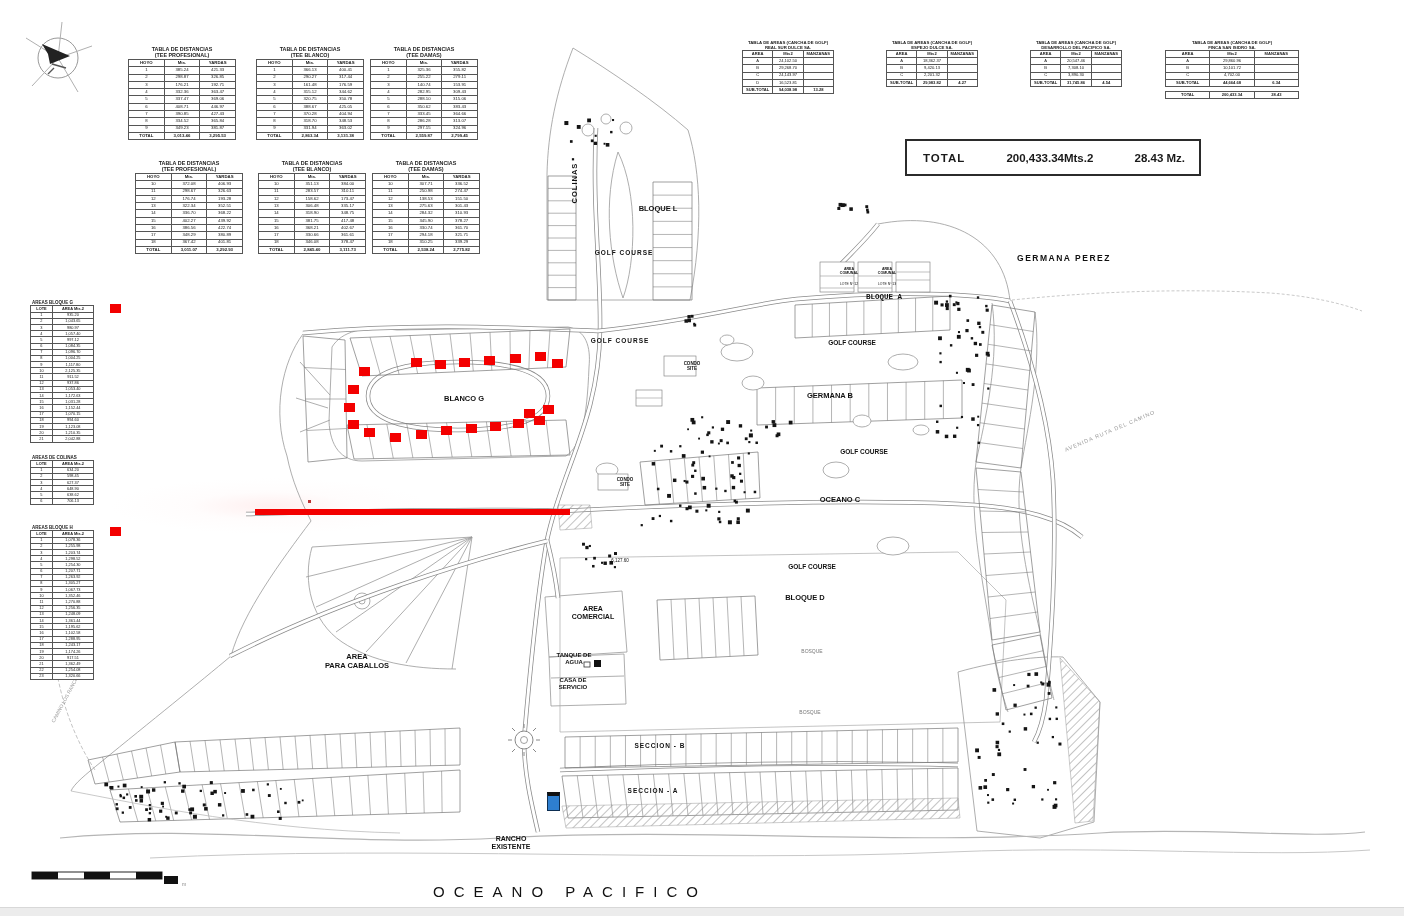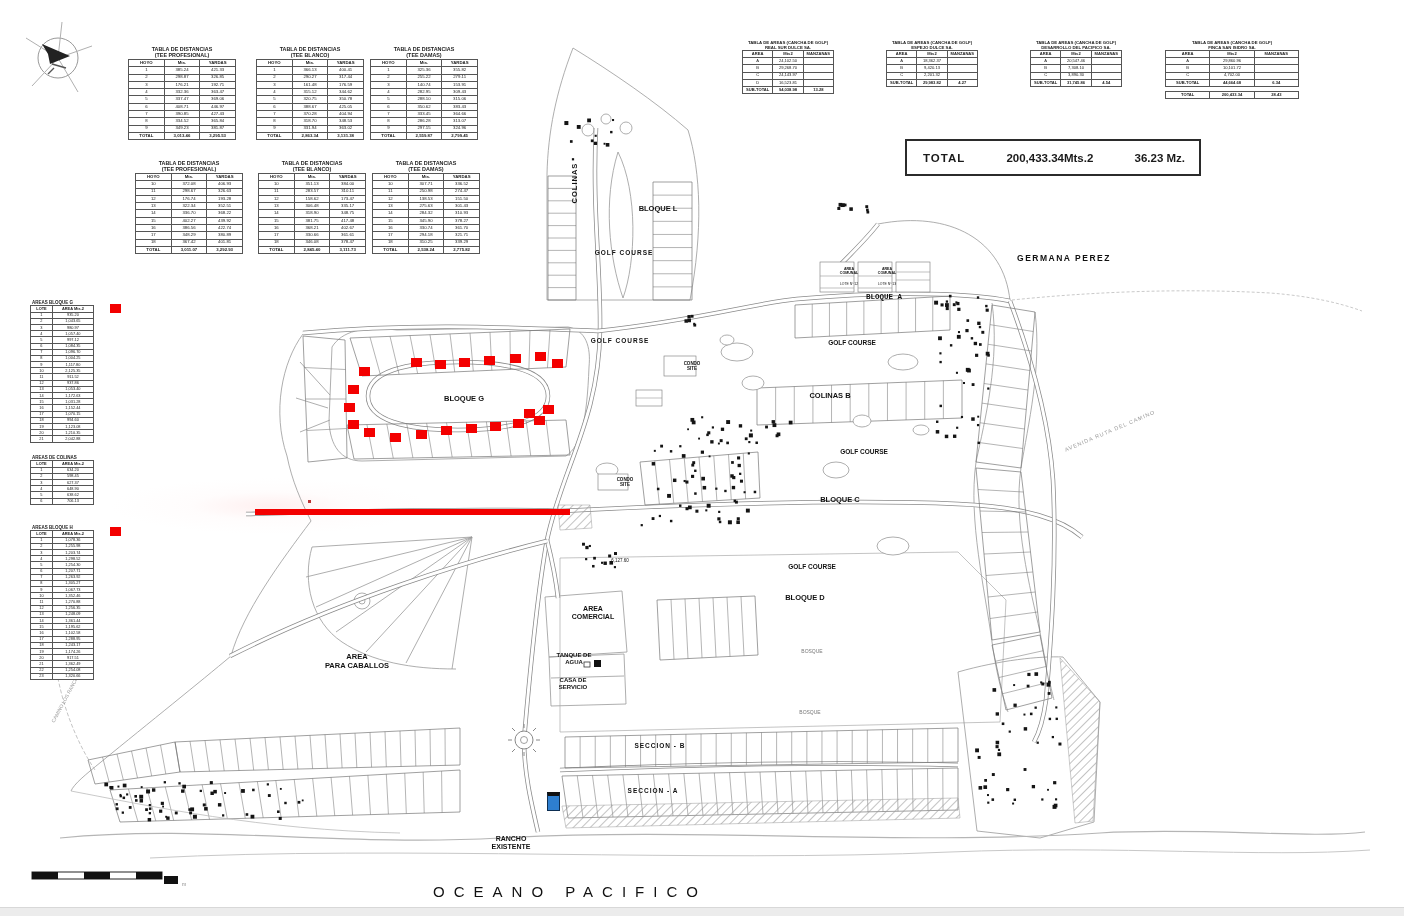--- a/index.html
+++ b/index.html
@@ -630,24 +630,24 @@
   </svg>
 
   <div id="overlays">
       <div class="map-label" style="left: 563px; top: 183px; font-size: 7.5px; font-weight: 700; letter-spacing: 1px; transform: translate(-50%, -50%) rotate(-90deg);">COLINAS</div>
       <div class="map-label" style="left: 646px; top: 209px; font-size: 7.5px; font-weight: 700; transform: translate(-50%, -50%) rotate(0deg);">BLOQUE  L</div>
       <div class="map-label" style="left: 612px; top: 253px; font-size: 6.5px; font-weight: 700; letter-spacing: 1px; transform: translate(-50%, -50%) rotate(0deg);">GOLF COURSE</div>
       <div class="map-label" style="left: 608px; top: 341px; font-size: 6.5px; font-weight: 700; letter-spacing: 1px; transform: translate(-50%, -50%) rotate(0deg);">GOLF COURSE</div>
       <div class="map-label" style="left: 1028px; top: 258px; font-size: 8.5px; font-weight: 700; letter-spacing: 1.5px; transform: translate(-50%, -50%) rotate(0deg); margin-left: 24px;">GERMANA PEREZ</div>
       <div class="map-label" style="left: 872px; top: 297px; font-size: 7.5px; font-weight: 700; transform: translate(-50%, -50%) rotate(0deg); font-family: Liberation Mono, monospace;">BLOQUE  A</div>
       <div class="map-label" style="left: 840px; top: 343px; font-size: 6.5px; font-weight: 700; transform: translate(-50%, -50%) rotate(0deg);">GOLF COURSE</div>
-      <div class="map-label" style="left: 818px; top: 396px; font-size: 7.5px; font-weight: 700; transform: translate(-50%, -50%) rotate(0deg);">COLINAS  B</div>
-      <div class="map-label" style="left: 452px; top: 399px; font-size: 7.5px; font-weight: 700; transform: translate(-50%, -50%) rotate(0deg);">BLOQUE  G</div>
+      <div class="map-label" style="left: 818px; top: 396px; font-size: 7.5px; font-weight: 700; transform: translate(-50%, -50%) rotate(0deg);">GERMANA  B</div>
+      <div class="map-label" style="left: 452px; top: 399px; font-size: 7.5px; font-weight: 700; transform: translate(-50%, -50%) rotate(0deg);">BLANCO  G</div>
       <div class="map-label" style="left: 852px; top: 452px; font-size: 6.5px; font-weight: 700; transform: translate(-50%, -50%) rotate(0deg);">GOLF COURSE</div>
-      <div class="map-label" style="left: 828px; top: 500px; font-size: 7.5px; font-weight: 700; transform: translate(-50%, -50%) rotate(0deg);">BLOQUE  C</div>
+      <div class="map-label" style="left: 828px; top: 500px; font-size: 7.5px; font-weight: 700; transform: translate(-50%, -50%) rotate(0deg);">OCEANO  C</div>
       <div class="map-label" style="left: 800px; top: 567px; font-size: 6.5px; font-weight: 700; transform: translate(-50%, -50%) rotate(0deg);">GOLF COURSE</div>
       <div class="map-label" style="left: 793px; top: 598px; font-size: 7.5px; font-weight: 700; transform: translate(-50%, -50%) rotate(0deg);">BLOQUE  D</div>
       <div class="map-label" style="left: 581px; top: 613px; font-size: 7px; font-weight: 700; transform: translate(-50%, -50%) rotate(0deg);">AREA
 COMERCIAL</div>
       <div class="map-label" style="left: 562px; top: 659px; font-size: 6px; font-weight: 700; transform: translate(-50%, -50%) rotate(0deg);">TANQUE DE
 AGUA</div>
       <div class="map-label" style="left: 561px; top: 684px; font-size: 6px; font-weight: 700; transform: translate(-50%, -50%) rotate(0deg);">CASA DE
 SERVICIO</div>
       <div class="map-label" style="left: 345px; top: 662px; font-size: 7.5px; font-weight: 700; transform: translate(-50%, -50%) rotate(0deg);">AREA
 PARA CABALLOS</div>
@@ -710,21 +710,21 @@
     <rect x="2" y="8" width="26" height="7" fill="#111"></rect>
     <rect x="54" y="8" width="26" height="7" fill="#111"></rect>
     <rect x="106" y="8" width="26" height="7" fill="#111"></rect>
     <rect x="134" y="12" width="14" height="8" fill="#111"></rect>
     <text x="152" y="22" font-size="5" fill="#888" font-family="Liberation Sans, sans-serif">m</text>
   </svg>
 
   <div id="total-box">
     <span class="tb-label">TOTAL</span>
     <span class="tb-area">200,433.34Mts.2</span>
-    <span class="tb-mz">36.23 Mz.</span>
+    <span class="tb-mz">28.43 Mz.</span>
   </div>
 
   <div id="ocean-label">OCEANO PACIFICO</div>
   <div id="bottom-strip"></div>
   <div class="smudge" style="left:110px;top:478px;"></div>
 <div class="dtable" style="left: 128px; top: 46px; width: 108px;">
       <div class="tbl-title" style="white-space: pre-line;">TABLA DE DISTANCIAS
 (TEE PROFESIONAL)</div>
       <table>
         <tbody>

